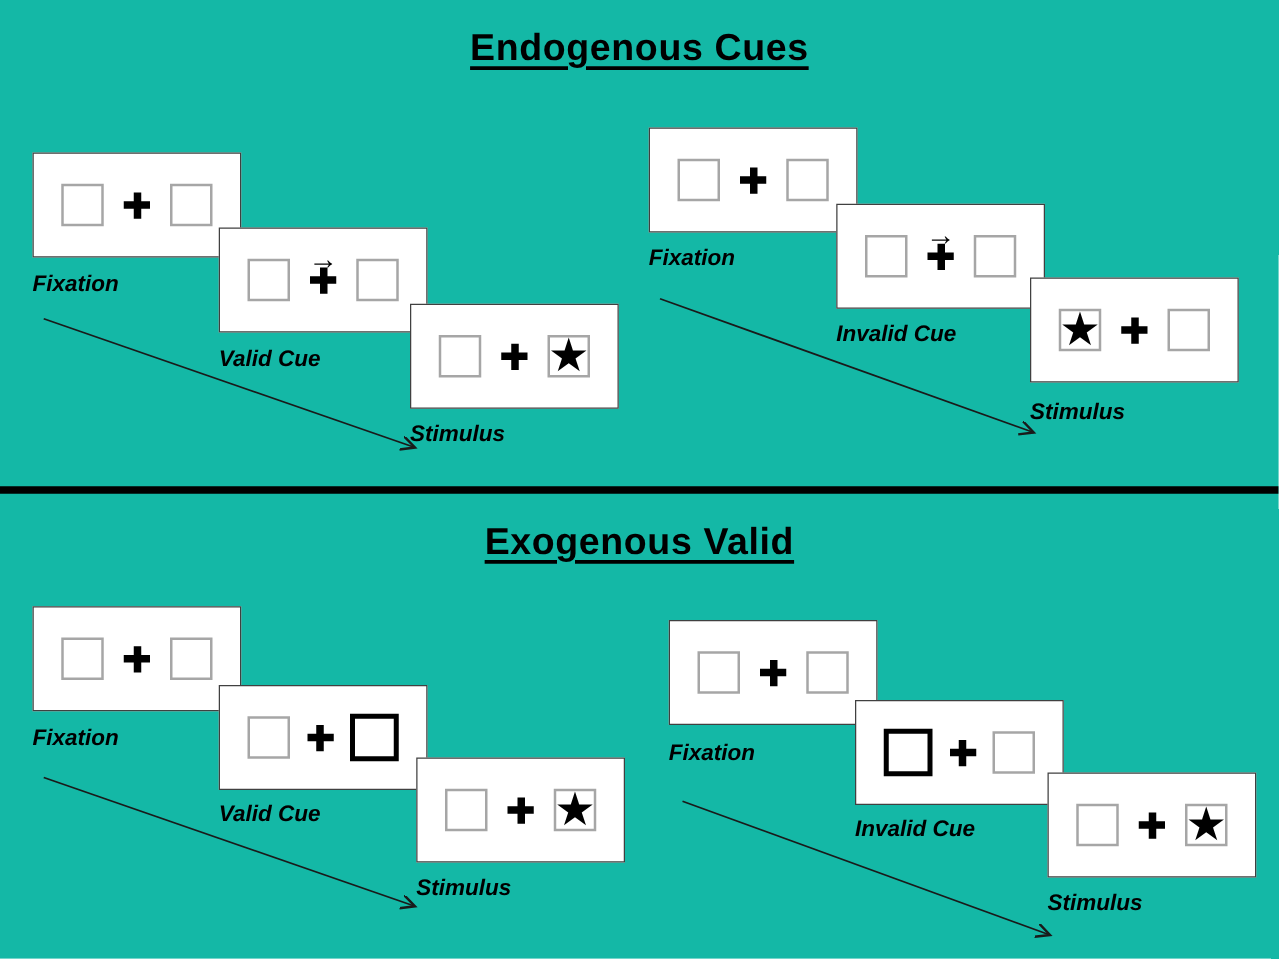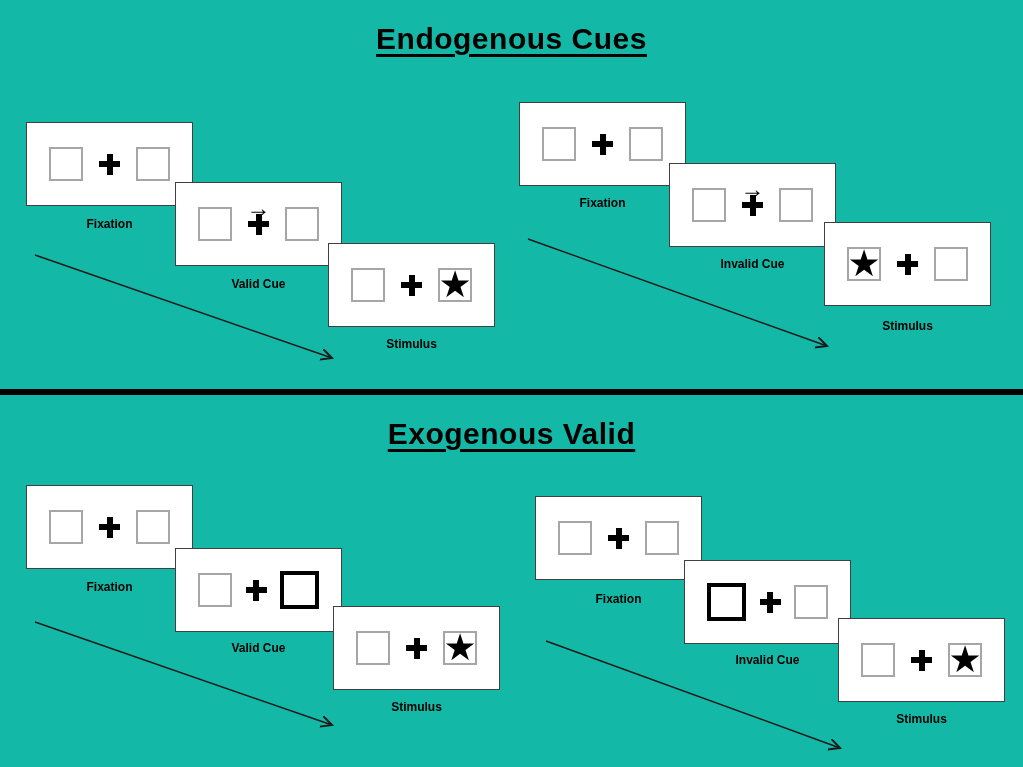--- a/index.html
+++ b/index.html
@@ -24,22 +24,22 @@
   .star { font-size:37px; line-height:30px; color:#000; display:block; }
 
   .center { position:relative; width:21px; height:21px; flex-shrink:0; }
   .cross { position:absolute; left:0; top:0; width:21px; height:21px; }
   .cross::before { content:""; position:absolute; top:7.5px; left:0; width:21px; height:6px; background:#000; }
   .cross::after  { content:""; position:absolute; left:7.5px; top:0; width:6px; height:21px; background:#000; }
 
   .cue-arrow { position:absolute; bottom:15px; left:50%; transform:translateX(-50%);
                font-size:24px; line-height:1; color:#000; }
 
-  .flabel { position:absolute; width:167px; text-align:center; font-size:12px;
-            font-weight:bold; color:#000; z-index:5; }
+  .flabel { position:absolute; width:167px; text-align:left; font-size:18px;
+            font-weight:bold; color:#000; z-index:5;font-style:italic; }
 
   .tarrow { position:absolute; z-index:0; }
 
   .z1 { z-index:1; } .z2 { z-index:2; } .z3 { z-index:3; }
 </style>
 </head>
 <body>
 
 <div class="stage">
 

